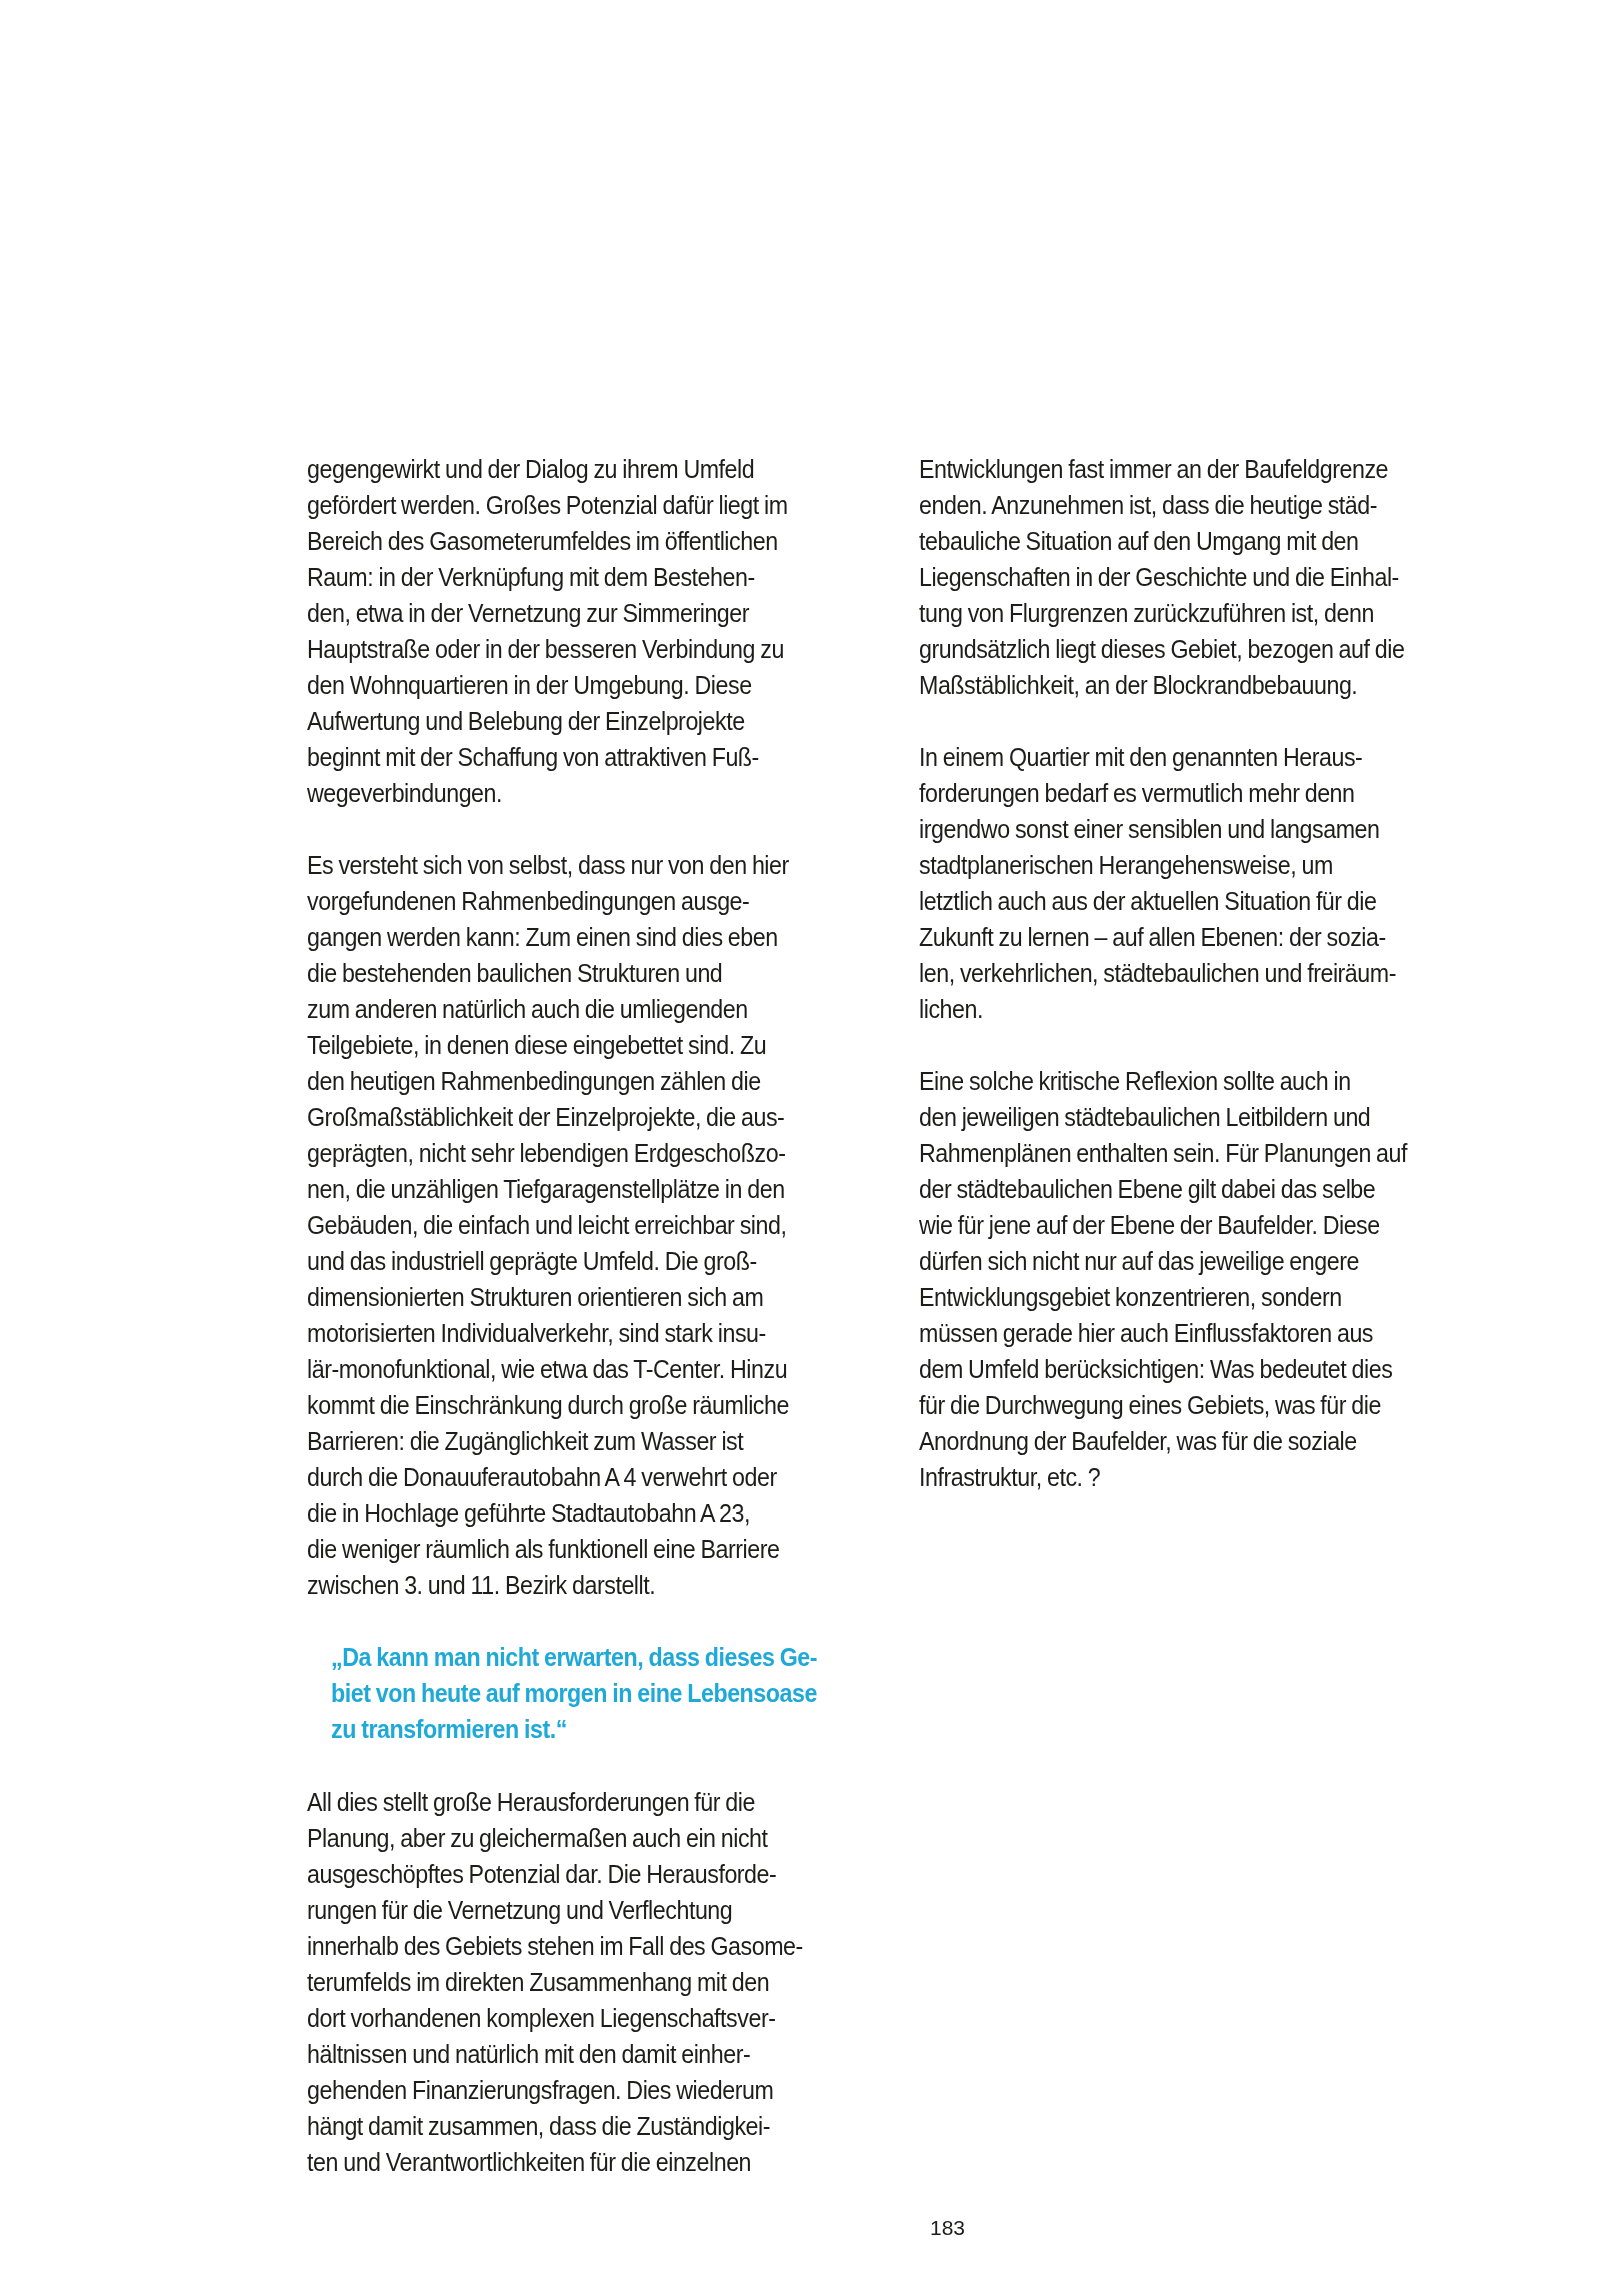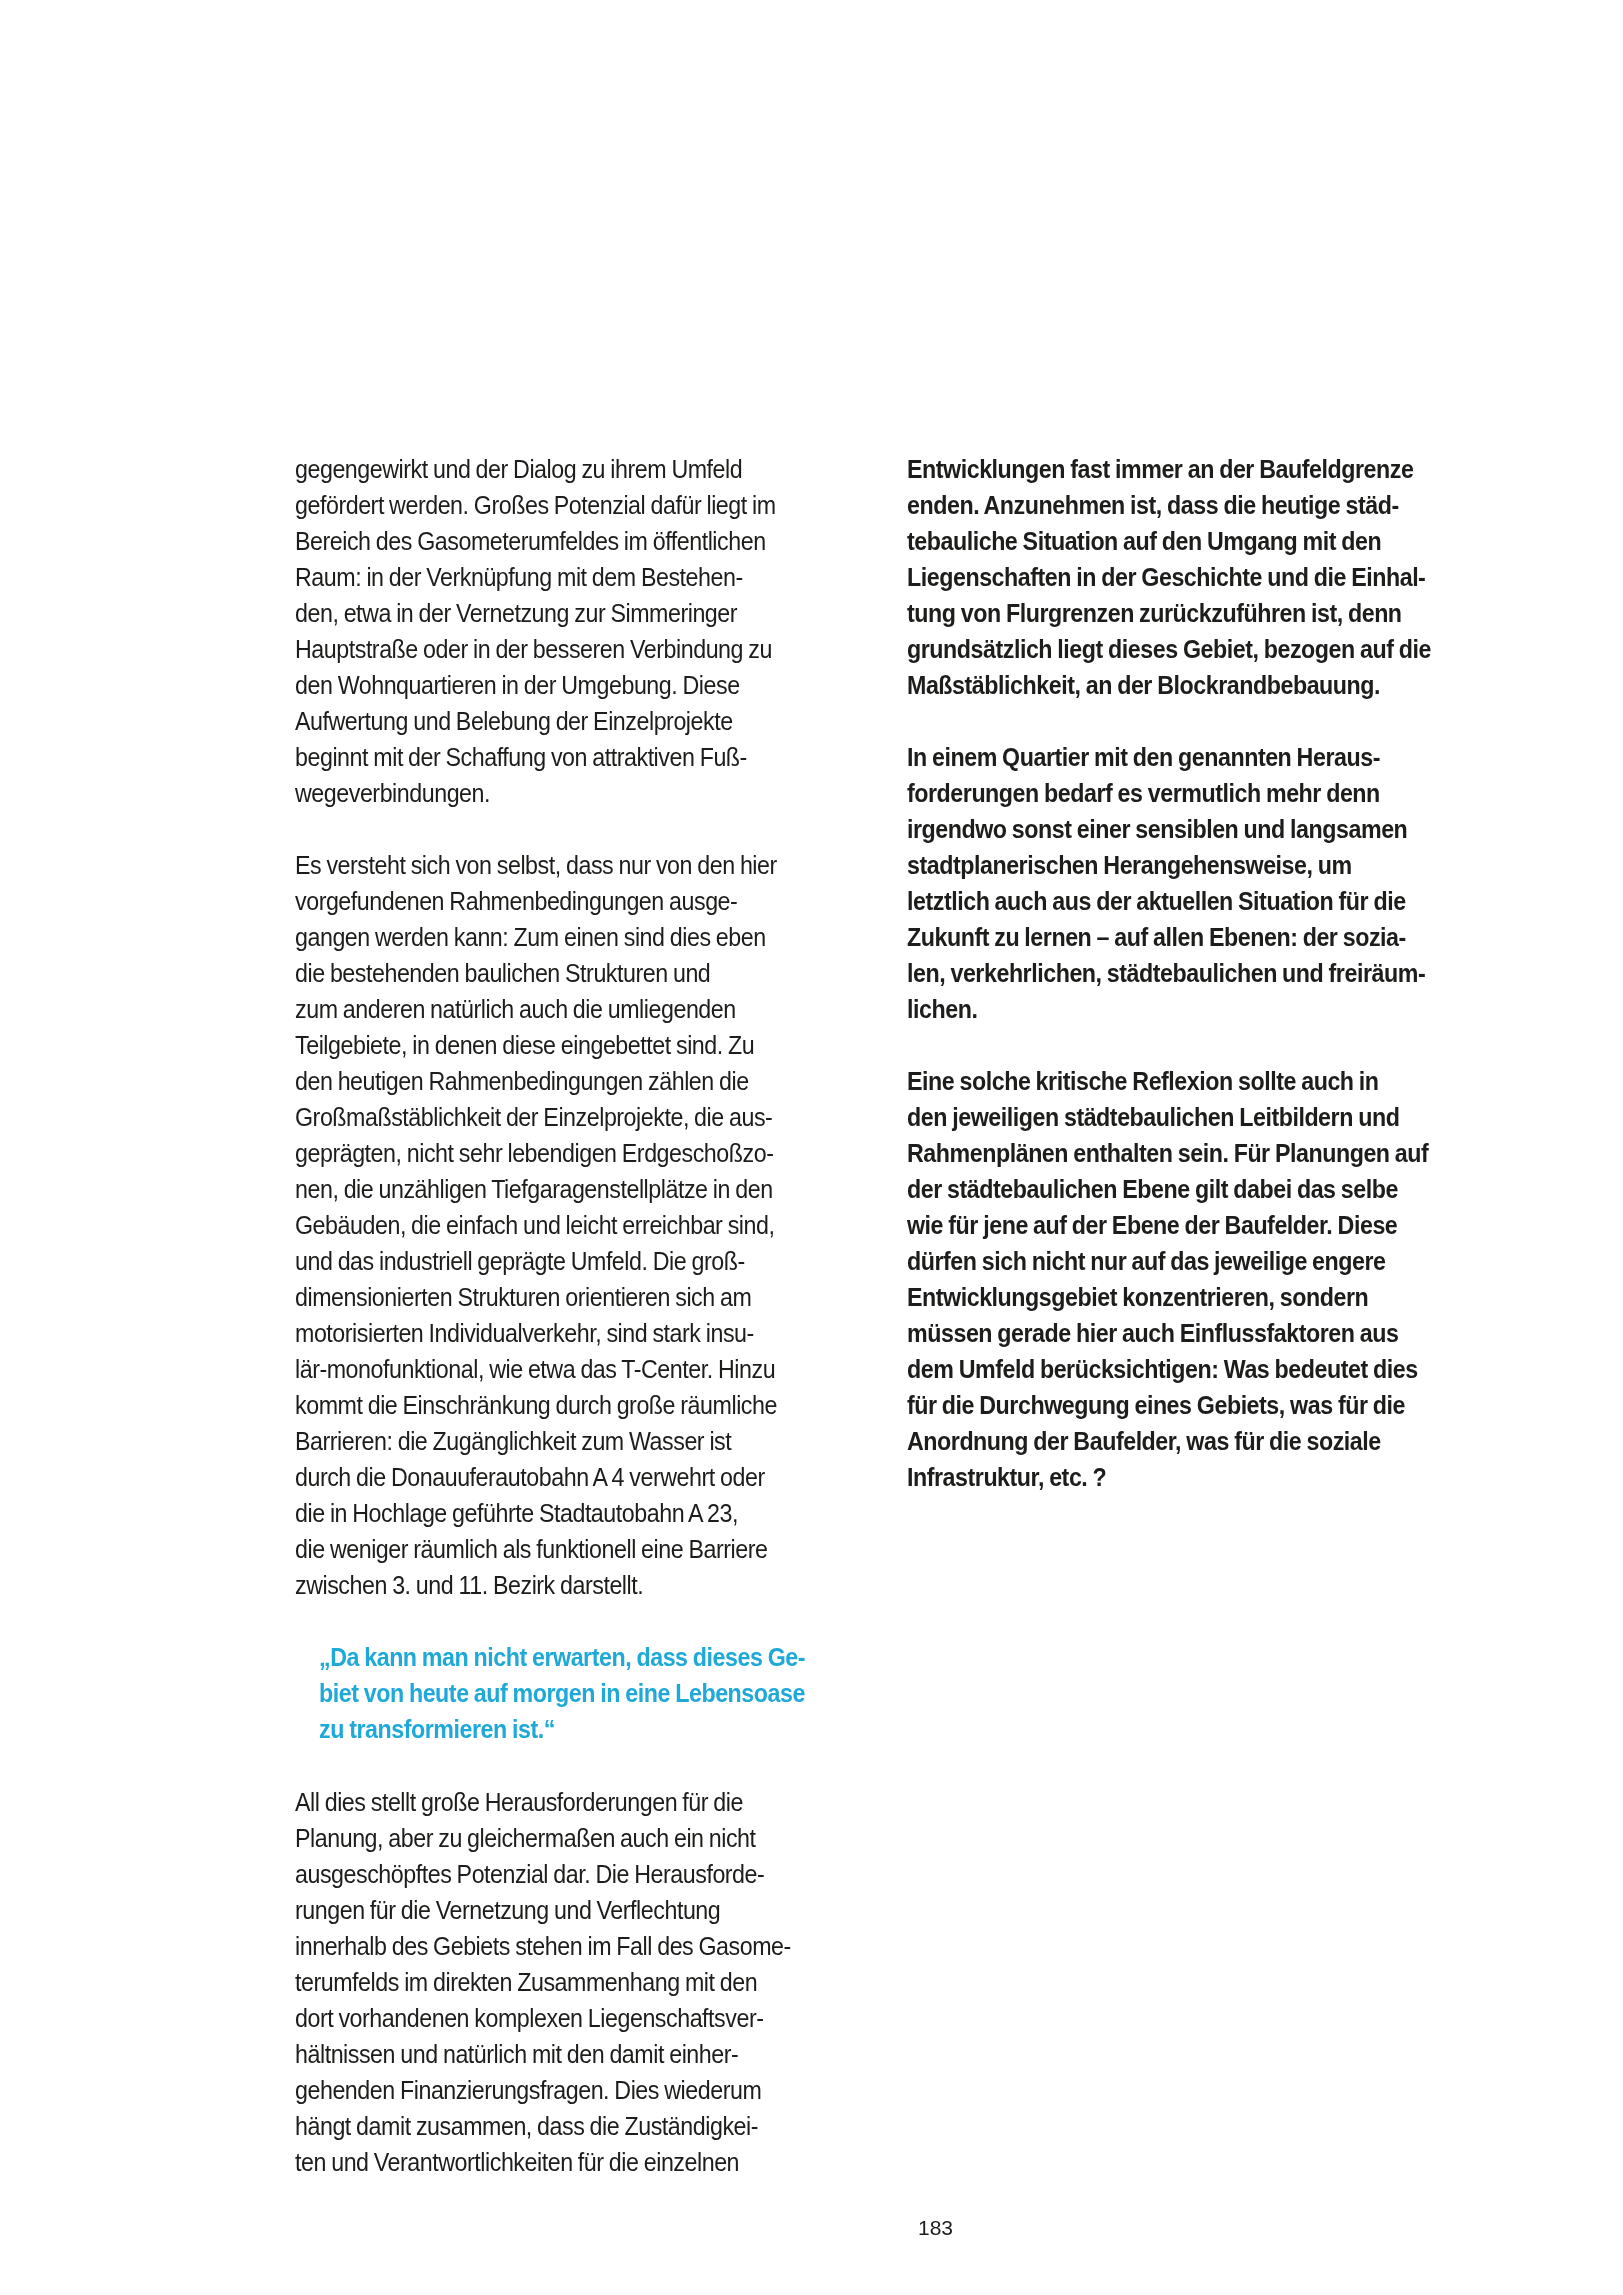--- a/index.html
+++ b/index.html
@@ -10,32 +10,32 @@
     body {
       width: 1623px;
       height: 2295px;
       position: relative;
       overflow: hidden;
       font-family: "Liberation Sans", "DejaVu Sans", sans-serif;
       color: #1d1d1b;
     }
     .page {
       position: absolute;
-      left: 4px; top: 0;
+      left: 16px; top: 0;
       width: 1470px;
       height: 2295px;
       background: #ffffff;
     }
     .column {
       position: absolute;
       top: 451px;
       width: 617px;
     }
     .col-left { left: 291px; }
-    .col-right { left: 903px; font-weight: bold; }
+    .col-right { left: 903px; }
     .para {
       margin: 0 0 36px 0;
     }
     .line {
       display: block;
       font-size: 25px;
       line-height: 36px;
       height: 36px;
       white-space: nowrap;
       letter-spacing: -0.5px;

